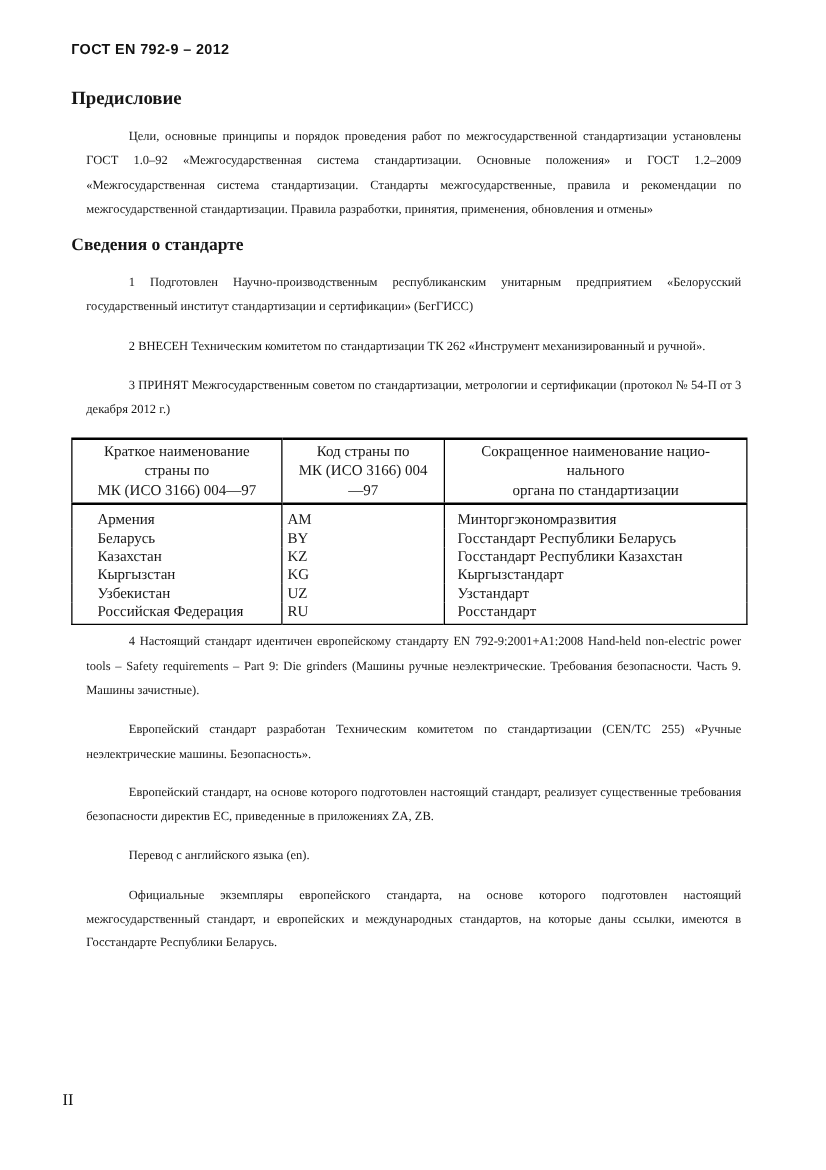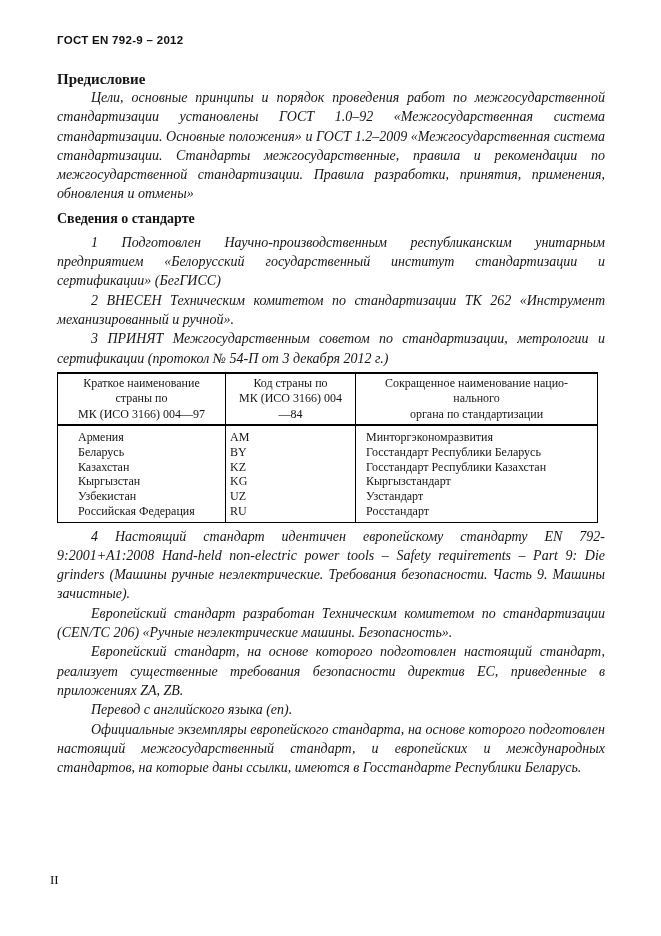--- a/index.html
+++ b/index.html
@@ -21,26 +21,25 @@
     font-size: 11.5px;
     letter-spacing: 0.3px;
     color: #111;
   }
   .title {
     font-weight: bold;
     font-size: 15px;
     margin-top: 25px;
   }
   p.body {
-    font-size: 14px;
+    font-size: 10px;
     line-height: 19.3px;
     text-align: justify;
     text-indent: 34px;
-    margin: 0;
-    font-style: italic;
+    margin: 12px;
   }
   .intro { margin-top: 9px; }
   .section-heading {
     font-weight: bold;
     font-size: 14px;
     margin-top: 7px;
     margin-bottom: 6px;
   }
   .vote-line {
     font-size: 14px;
@@ -119,21 +118,21 @@
         <col class="col1">
         <col class="col2">
     </colgroup>
     <thead>
       <tr>
         <th class="h0">Краткое наименование
 страны по
 МК (ИСО 3166) 004—97</th>
         <th class="h1">Код страны по
 МК (ИСО 3166) 004
-—84</th>
+—97</th>
         <th class="h2">Сокращенное наименование нацио-
 нального
 органа по стандартизации</th>
       </tr>
     </thead>
     <tbody>
         <tr>
           <td class="c0">Армения</td>
           <td class="c1">AM</td>
           <td class="c2">Минторгэкономразвития</td>
@@ -160,20 +159,20 @@
         </tr>
         <tr>
           <td class="c0">Российская Федерация</td>
           <td class="c1">RU</td>
           <td class="c2">Росстандарт</td>
         </tr>
       </tbody>
   </table>
 
   <p class="body" style="margin-top:4px">4 Настоящий стандарт идентичен европейскому стандарту EN 792-9:2001+A1:2008 Hand-held non-electric power tools – Safety requirements – Part 9: Die grinders (Машины ручные неэлектрические. Требования безопасности. Часть 9. Машины зачистные).</p>
-  <p class="body">Европейский стандарт разработан Техническим комитетом по стандартизации (CEN/TC 206) «Ручные неэлектрические машины. Безопасность».</p>
+  <p class="body">Европейский стандарт разработан Техническим комитетом по стандартизации (CEN/TC 255) «Ручные неэлектрические машины. Безопасность».</p>
   <p class="body">Европейский стандарт, на основе которого подготовлен настоящий стандарт, реализует существенные требования безопасности директив ЕС, приведенные в приложениях ZA, ZB.</p>
   <p class="body">Перевод с английского языка (en).</p>
   <p class="body">Официальные экземпляры европейского стандарта, на основе которого подготовлен настоящий межгосударственный стандарт, и европейских и международных стандартов, на которые даны ссылки, имеются в Госстандарте Республики Беларусь.</p>
 
 </div>
 
 <div class="page-number">II</div>
 
 </body></html>

